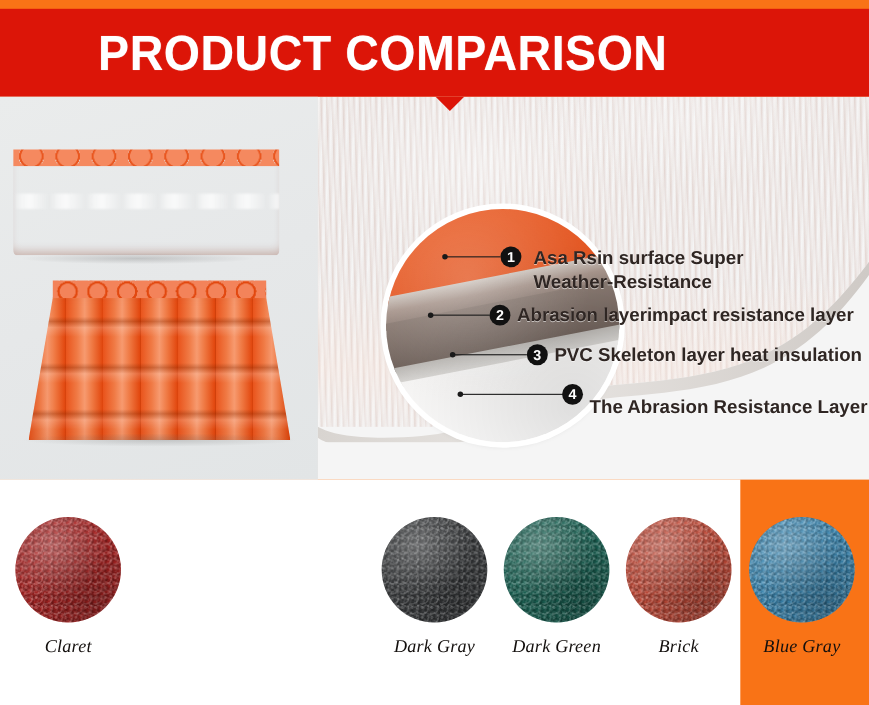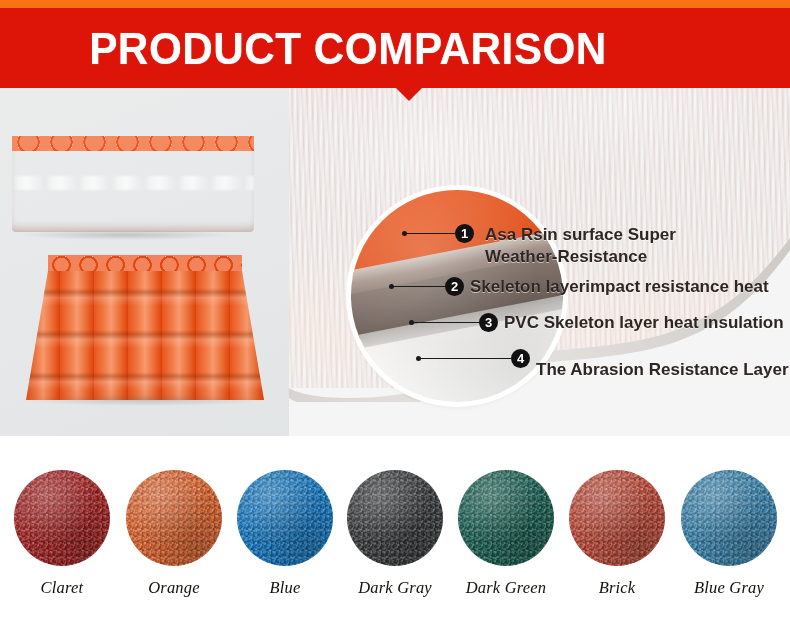--- a/index.html
+++ b/index.html
@@ -368,21 +368,21 @@
     white-space: pre-line;
     z-index: 7;
     text-shadow: 0 1px 0 rgba(255,255,255,0.55);
   }
 
   
   .swatches {
     position: absolute;
     left: 0;
     top: 436px;
-    width: 790px;
+    width: 673px;
     height: 205px;
     background: #ffffff;
   }
   .swatch {
     position: absolute;
     top: 34px;
     width: 98px;
     text-align: center;
   }
   .swatch-disc {
@@ -468,21 +468,21 @@
 
       <div class="leader-dot" style="left:113px; top:143px;"></div>
       <div class="leader" style="left:116px; top:145px; width:50px;"></div>
       <div class="badge" style="left:166px; top:136px;">1</div>
       <div class="callout-text" style="left:196px; top:136px;">Asa Rsin surface Super
 Weather-Resistance</div>
 
       <div class="leader-dot" style="left:100px; top:196px;"></div>
       <div class="leader" style="left:103px; top:198px; width:53px;"></div>
       <div class="badge" style="left:156px; top:189px;">2</div>
-      <div class="callout-text" style="left:181px; top:188px;">Skeleton layerimpact resistance heat</div>
+      <div class="callout-text" style="left:181px; top:188px;">Abrasion layerimpact resistance layer</div>
 
       <div class="leader-dot" style="left:120px; top:232px;"></div>
       <div class="leader" style="left:123px; top:234px; width:67px;"></div>
       <div class="badge" style="left:190px; top:225px;">3</div>
       <div class="callout-text" style="left:215px; top:224px;">PVC Skeleton layer heat insulation</div>
 
       <div class="leader-dot" style="left:127px; top:268px;"></div>
       <div class="leader" style="left:130px; top:270px; width:92px;"></div>
       <div class="badge" style="left:222px; top:261px;">4</div>
       <div class="callout-text" style="left:247px; top:271px;">The Abrasion Resistance Layer</div>
@@ -492,35 +492,21 @@
   <div class="swatches" style="background: rgb(255, 255, 255);">
 
     <div class="swatch" style="left:13px;">
       <div class="swatch-disc" id="sw0" style="background: rgb(167, 35, 34);">
         <div class="tex"></div>
         <div class="shade"></div>
       </div>
       <div class="swatch-label">Claret</div>
     </div>
 
-    <div class="swatch" style="left:125px;">
-      <div class="swatch-disc" id="sw1" style="background: rgb(224, 100, 44);">
-        <div class="tex"></div>
-        <div class="shade"></div>
-      </div>
-      <div class="swatch-label">Orange</div>
-    </div>
-
-    <div class="swatch" style="left:236px;">
-      <div class="swatch-disc" id="sw2" style="background: rgb(20, 121, 196);">
-        <div class="tex"></div>
-        <div class="shade"></div>
-      </div>
-      <div class="swatch-label">Blue</div>
-    </div>
+
 
     <div class="swatch" style="left:346px;">
       <div class="swatch-disc" id="sw3" style="background: rgb(58, 60, 62);">
         <div class="tex"></div>
         <div class="shade"></div>
       </div>
       <div class="swatch-label">Dark Gray</div>
     </div>
 
     <div class="swatch" style="left:457px;">

